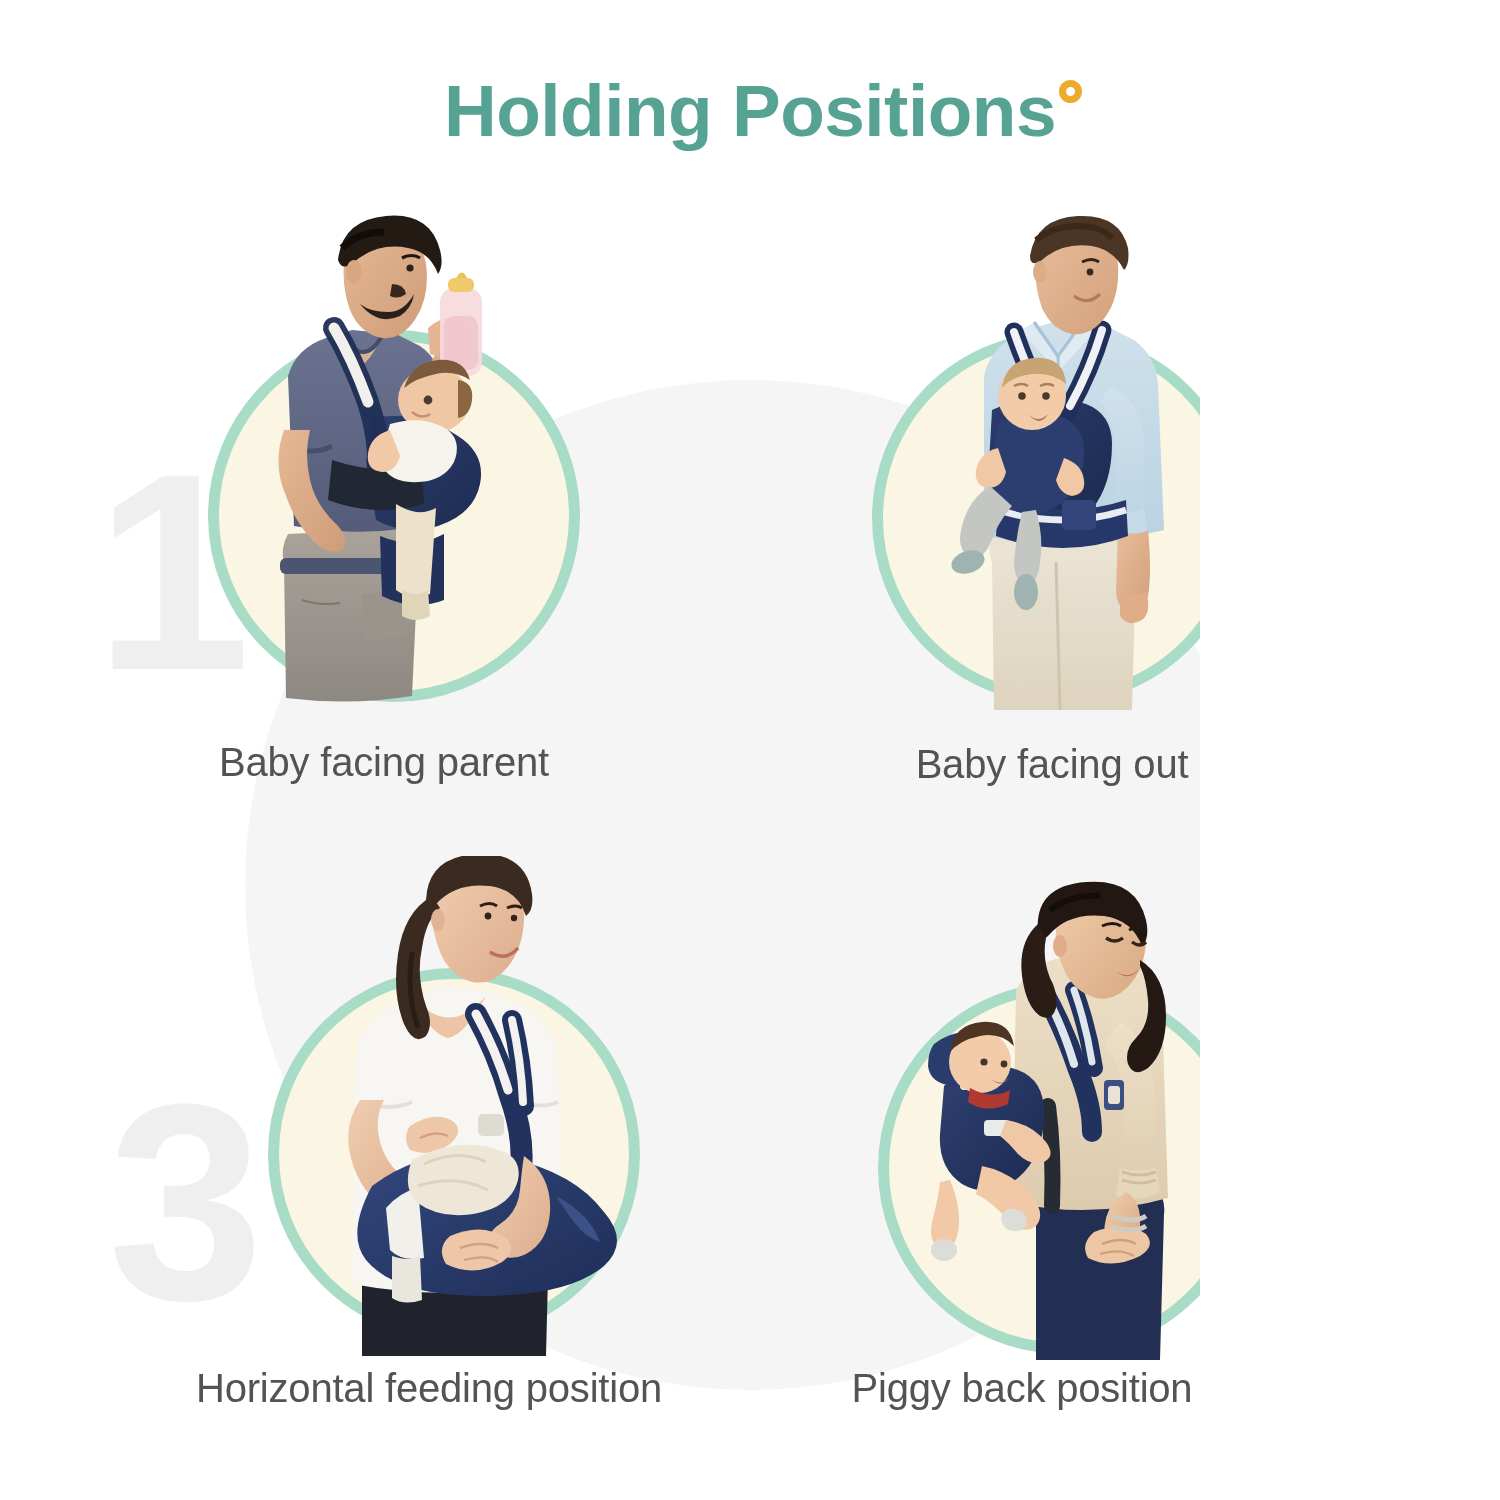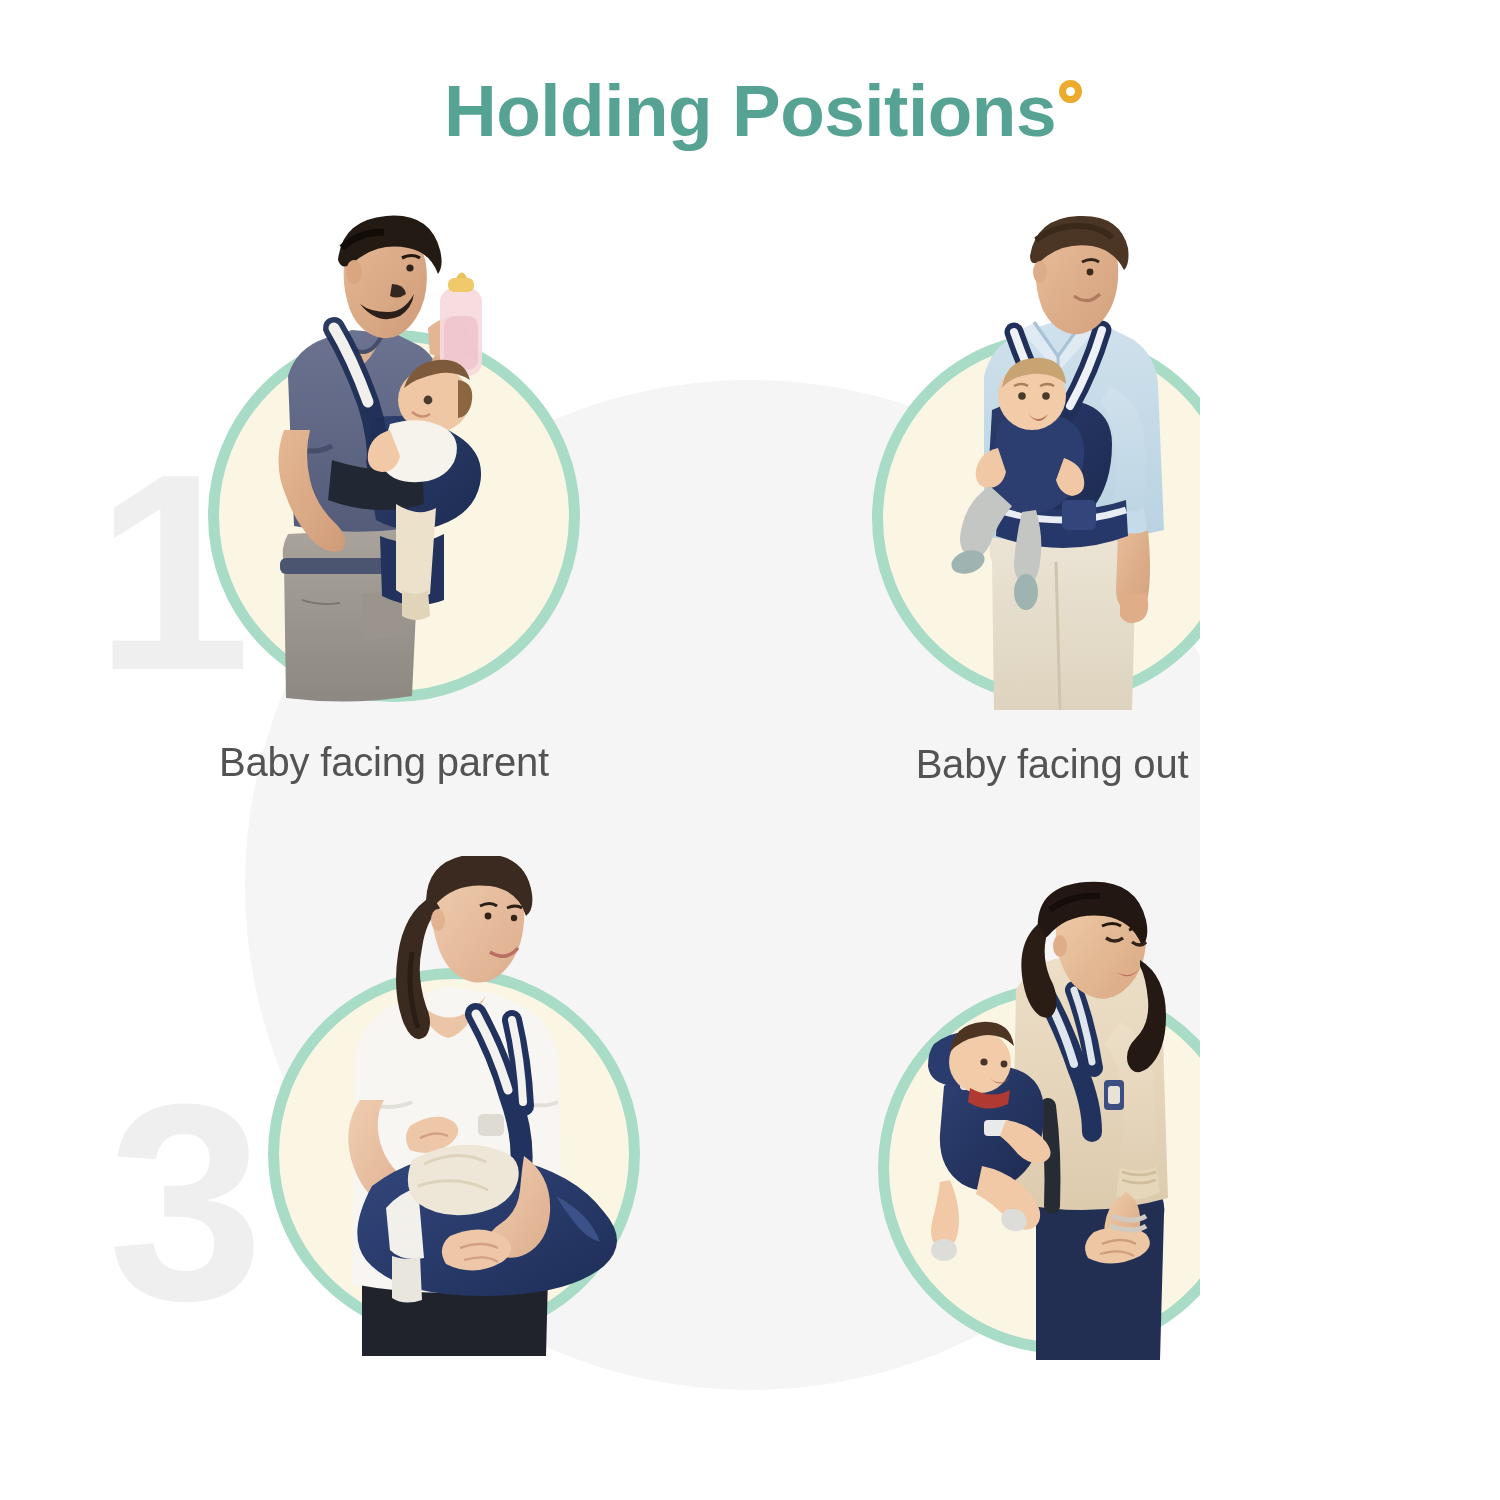--- a/index.html
+++ b/index.html
@@ -373,20 +373,21 @@
 
         <circle cx="224" cy="60" r="3.4" fill="#32241a"></circle>
         <circle cx="250" cy="62" r="3.2" fill="#32241a"></circle>
         <path d="M 216 50 q 10 -5 17 0" stroke="#2b1e15" stroke-width="3" fill="none"></path>
         <path d="M 243 52 q 9 -4 15 0" stroke="#2b1e15" stroke-width="2.8" fill="none"></path>
 
         <path d="M 226 96 q 16 10 28 -4" stroke="#bb6e62" stroke-width="3.4" fill="none"></path>
         <ellipse cx="174" cy="64" rx="7" ry="11" fill="#e2b392"></ellipse>
       </svg>
     </div>
+    <div class="caption cap-3">Horizontal feeding position</div>
   </div>
 
   <div class="card card-4">
     <div class="circle"></div>
     <div class="photo-clip">
       <svg class="photo-svg" style="left:10px; top:-102px;" width="360" height="480" viewBox="0 0 360 480">
         <defs>
           <linearGradient id="skin4" x1="0" y1="0" x2="1" y2="1">
             <stop offset="0%" stop-color="#f0cdaa"></stop>
             <stop offset="100%" stop-color="#d8a882"></stop>
@@ -461,15 +462,16 @@
 
         <path d="M 218 58 q 9 6 17 0" stroke="#32241a" stroke-width="3.4" fill="none"></path>
         <path d="M 244 62 q 8 6 14 0" stroke="#32241a" stroke-width="3.2" fill="none"></path>
         <path d="M 214 46 q 11 -5 19 0" stroke="#23180f" stroke-width="3" fill="none"></path>
         <path d="M 241 50 q 9 -4 15 0" stroke="#23180f" stroke-width="2.8" fill="none"></path>
 
         <path d="M 228 92 q 14 8 24 -4 q -10 14 -24 4 Z" fill="#bb6a5c"></path>
         <ellipse cx="172" cy="66" rx="7" ry="11" fill="#dfae88"></ellipse>
       </svg>
     </div>
+    <div class="caption cap-4">Piggy back position</div>
   </div>
 
 </div>
 
 </body></html>

